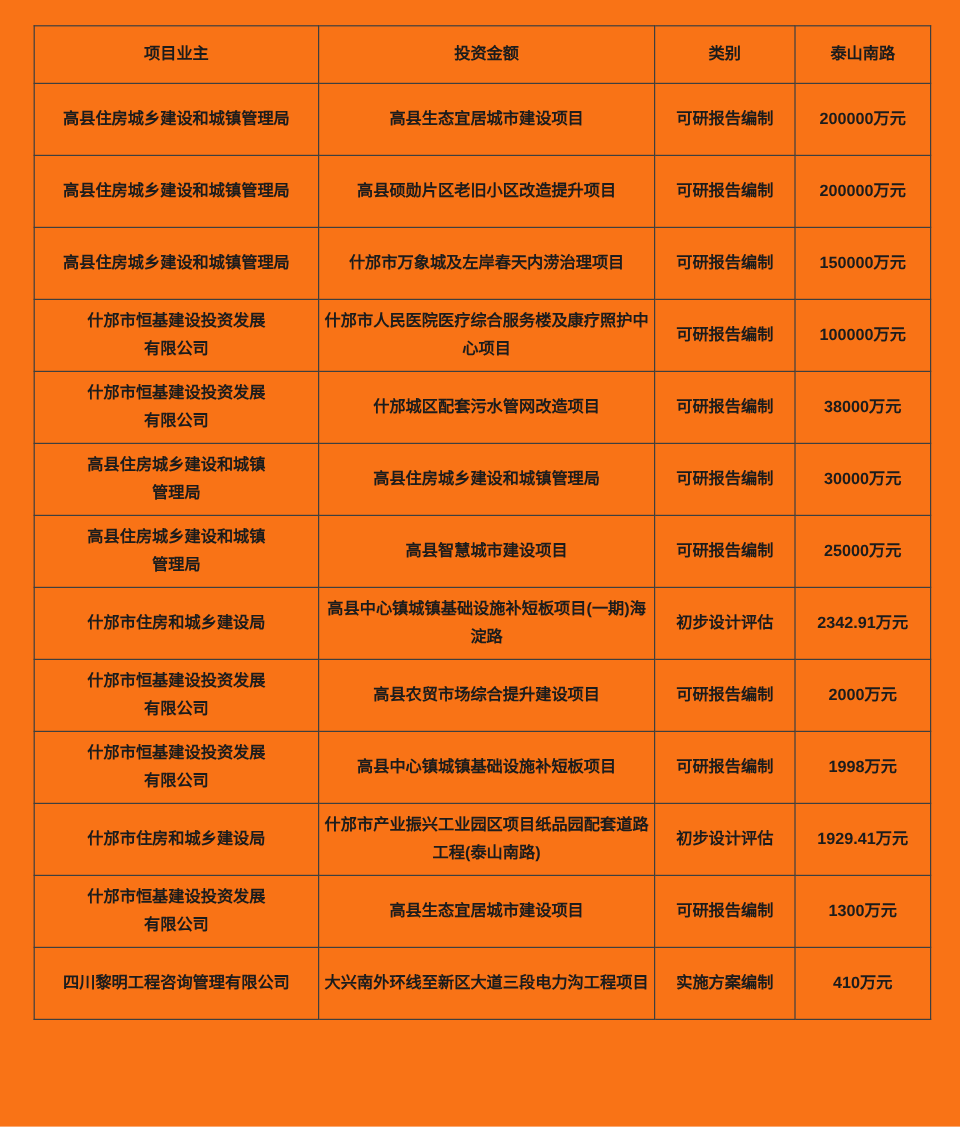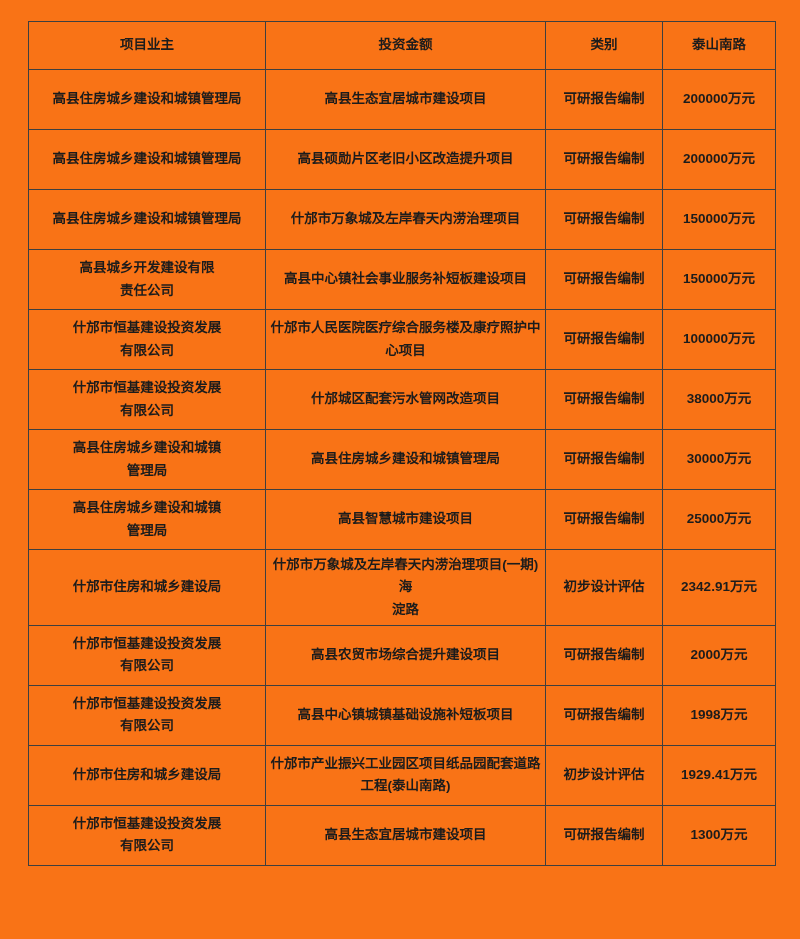--- a/index.html
+++ b/index.html
@@ -77,27 +77,20 @@
     <td>200000万元</td>
   </tr>
 
   <tr>
     <td>高县住房城乡建设和城镇管理局</td>
     <td>什邡市万象城及左岸春天内涝治理项目</td>
     <td>可研报告编制</td>
     <td>150000万元</td>
   </tr>
 
-  <tr>
-    <td>高县城乡开发建设有限
-责任公司</td>
-    <td>高县中心镇社会事业服务补短板建设项目</td>
-    <td>可研报告编制</td>
-    <td>150000万元</td>
-  </tr>
 
   <tr>
     <td>什邡市恒基建设投资发展
 有限公司</td>
     <td>什邡市人民医院医疗综合服务楼及康疗照护中
 心项目</td>
     <td>可研报告编制</td>
     <td>100000万元</td>
   </tr>
 
@@ -120,21 +113,21 @@
   <tr>
     <td>高县住房城乡建设和城镇
 管理局</td>
     <td>高县智慧城市建设项目</td>
     <td>可研报告编制</td>
     <td>25000万元</td>
   </tr>
 
   <tr>
     <td>什邡市住房和城乡建设局</td>
-    <td>什邡市万象城及左岸春天内涝治理项目(一期)海
+    <td>高县中心镇城镇基础设施补短板项目(一期)海
 淀路</td>
     <td>初步设计评估</td>
     <td>2342.91万元</td>
   </tr>
 
   <tr>
     <td>什邡市恒基建设投资发展
 有限公司</td>
     <td>高县农贸市场综合提升建设项目</td>
     <td>可研报告编制</td>
@@ -158,15 +151,21 @@
   </tr>
 
   <tr>
     <td>什邡市恒基建设投资发展
 有限公司</td>
     <td>高县生态宜居城市建设项目</td>
     <td>可研报告编制</td>
     <td>1300万元</td>
   </tr>
 
+  <tr>
+    <td>四川黎明工程咨询管理有限公司</td>
+    <td>大兴南外环线至新区大道三段电力沟工程项目</td>
+    <td>实施方案编制</td>
+    <td>410万元</td>
+  </tr>
 </tbody>
   </table>
 </div>
 
 </body></html>

